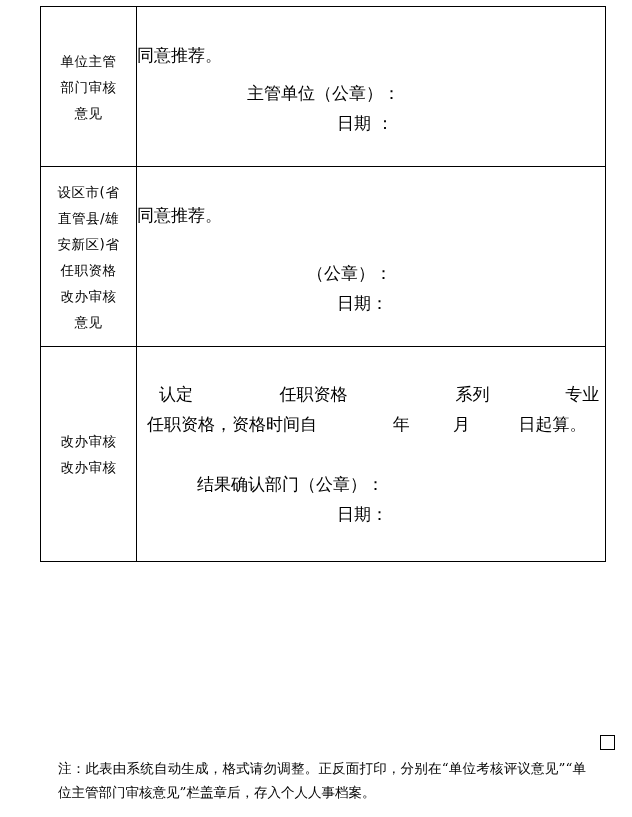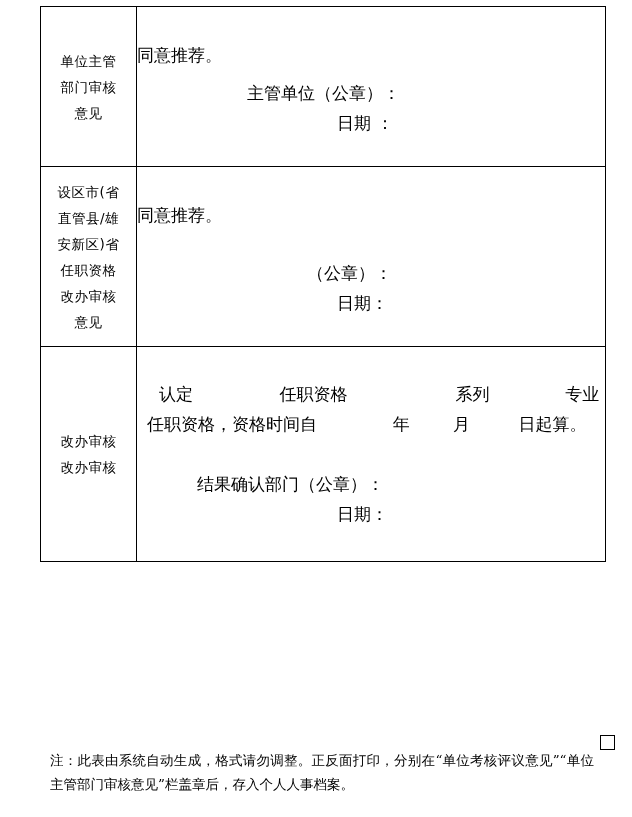--- a/index.html
+++ b/index.html
@@ -85,21 +85,21 @@
     position: absolute;
     left: 42px;
     top: 740px;
     width: 560px;
     font-size: 13.5px;
     line-height: 24px;
     font-family: "DejaVu Serif", "Liberation Serif", serif;
     text-align: justify;
   }
   .note p {
-    margin: 8px;
+    margin: 16px;
     text-indent: 0;
   }
   .corner-mark {
     position: absolute;
     left: 600px;
     top: 735px;
     width: 13px;
     height: 13px;
     border: 1px solid #000000;
   }

